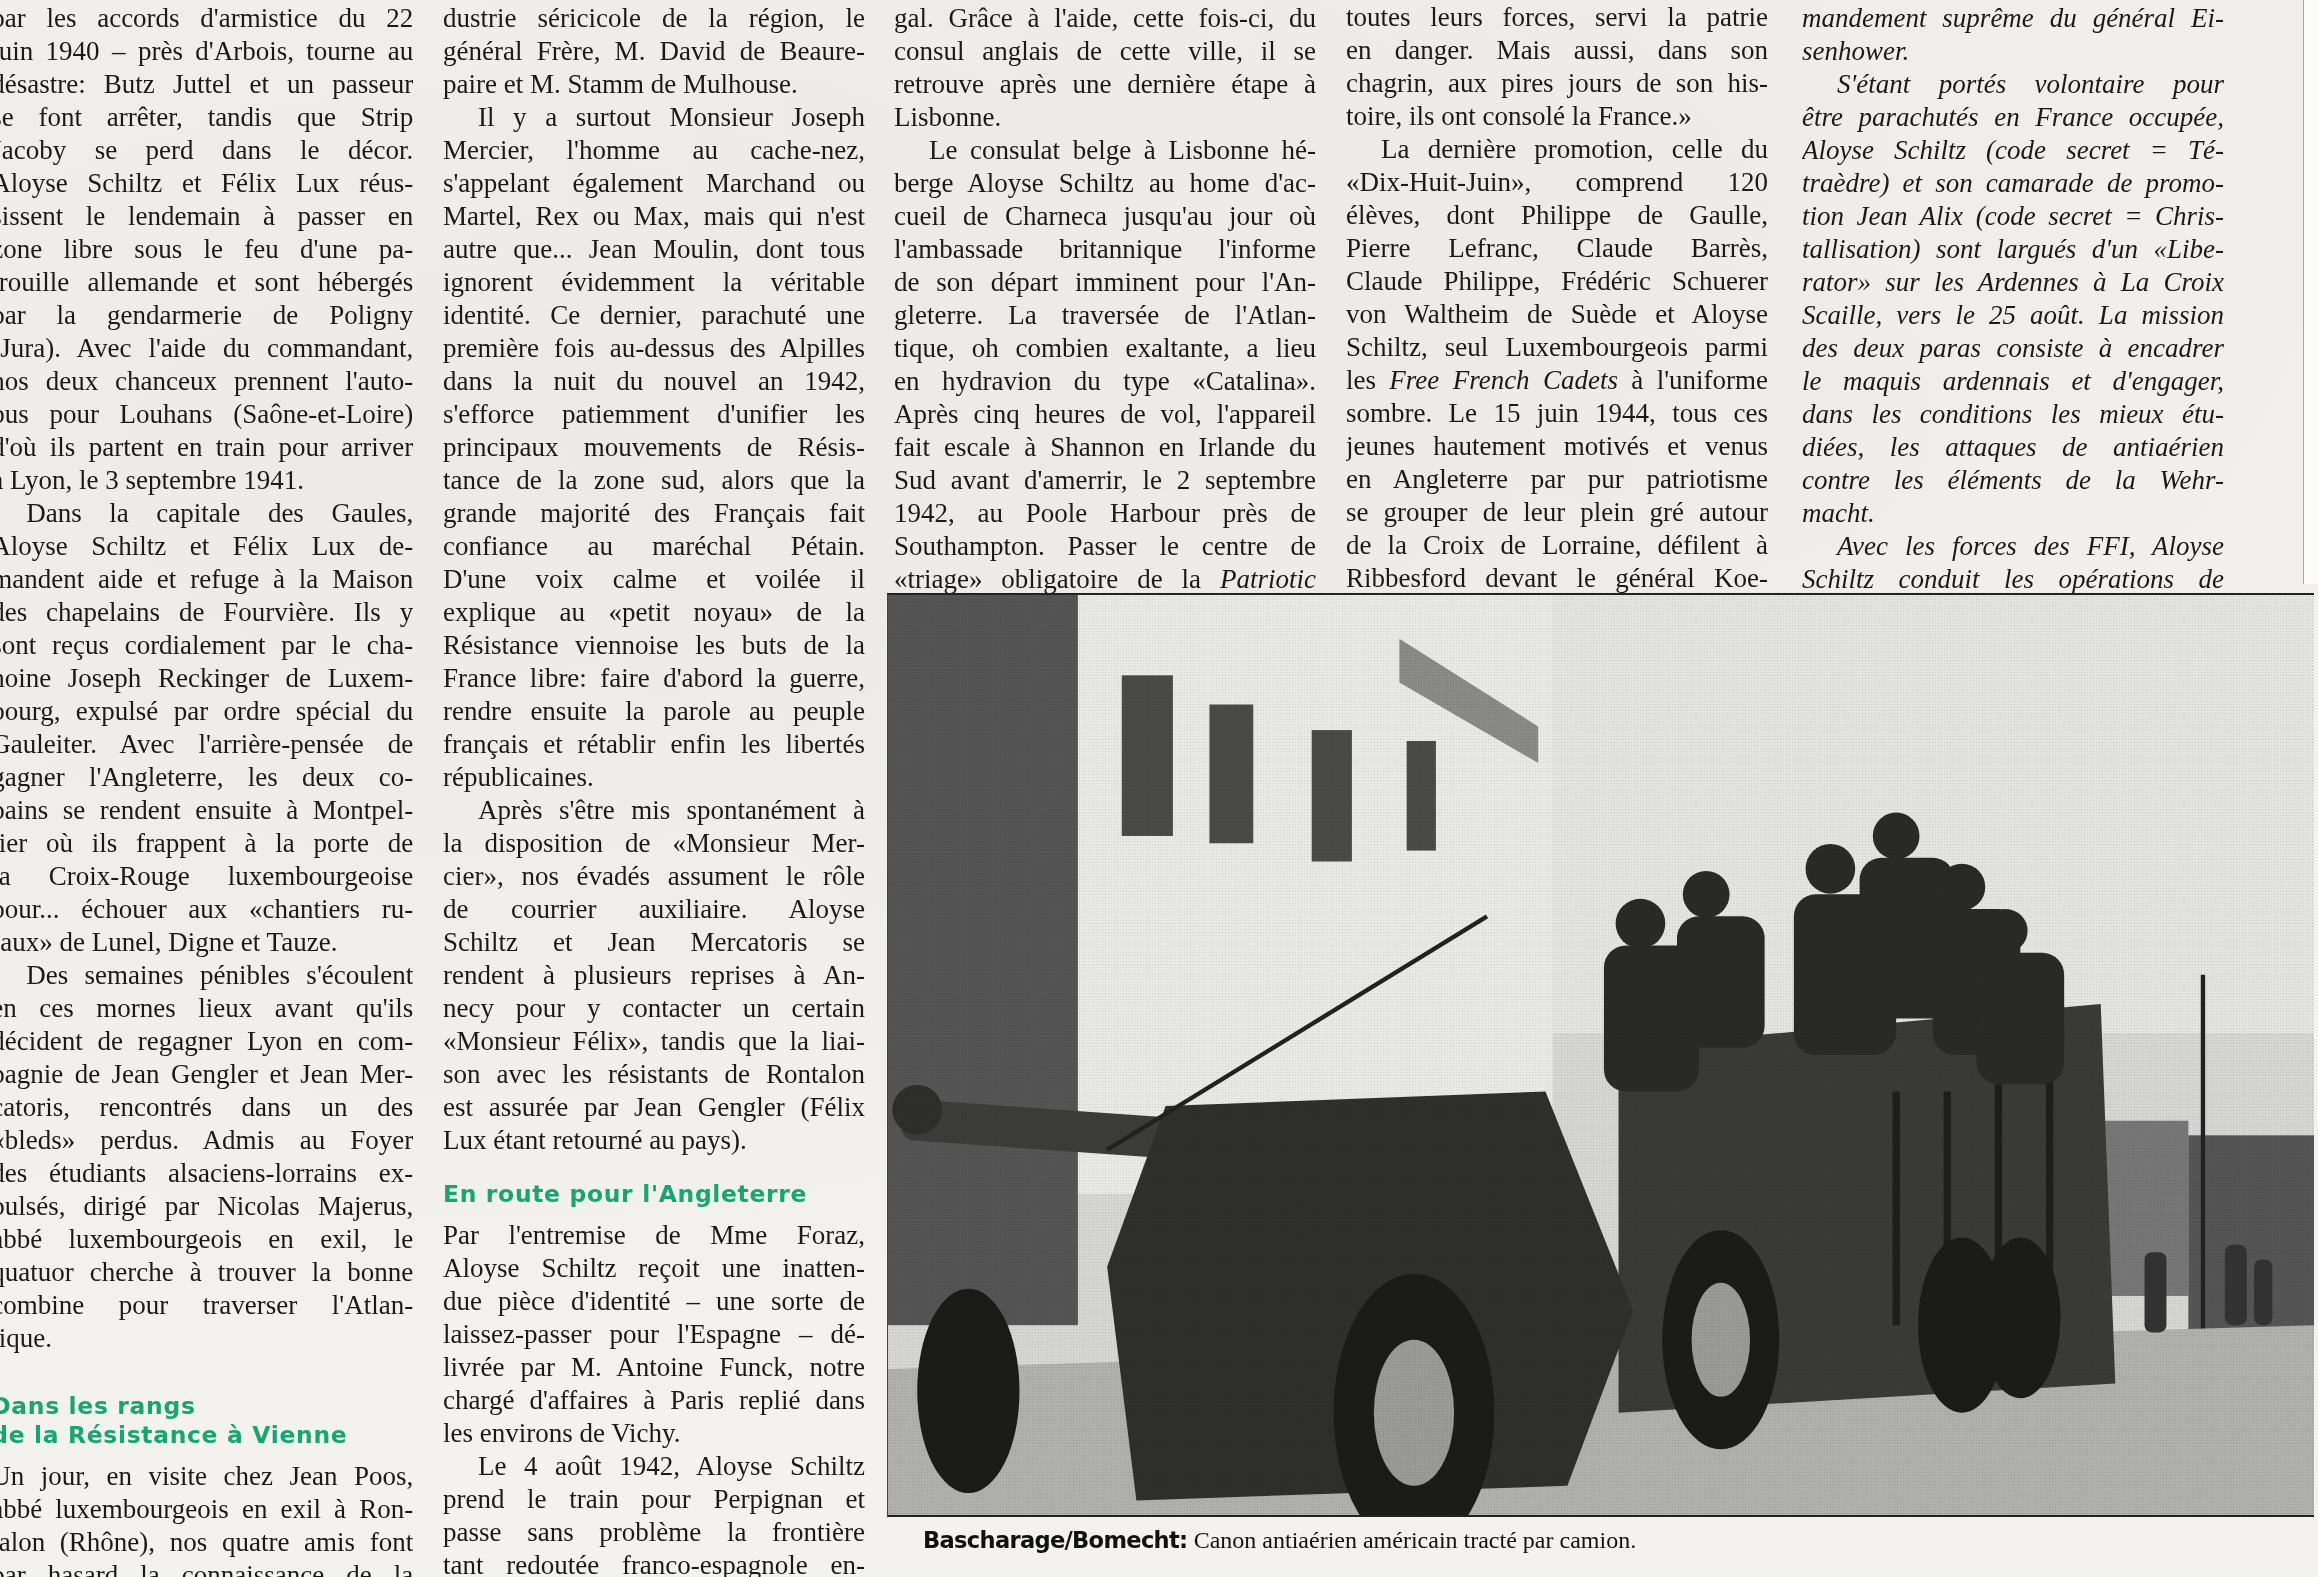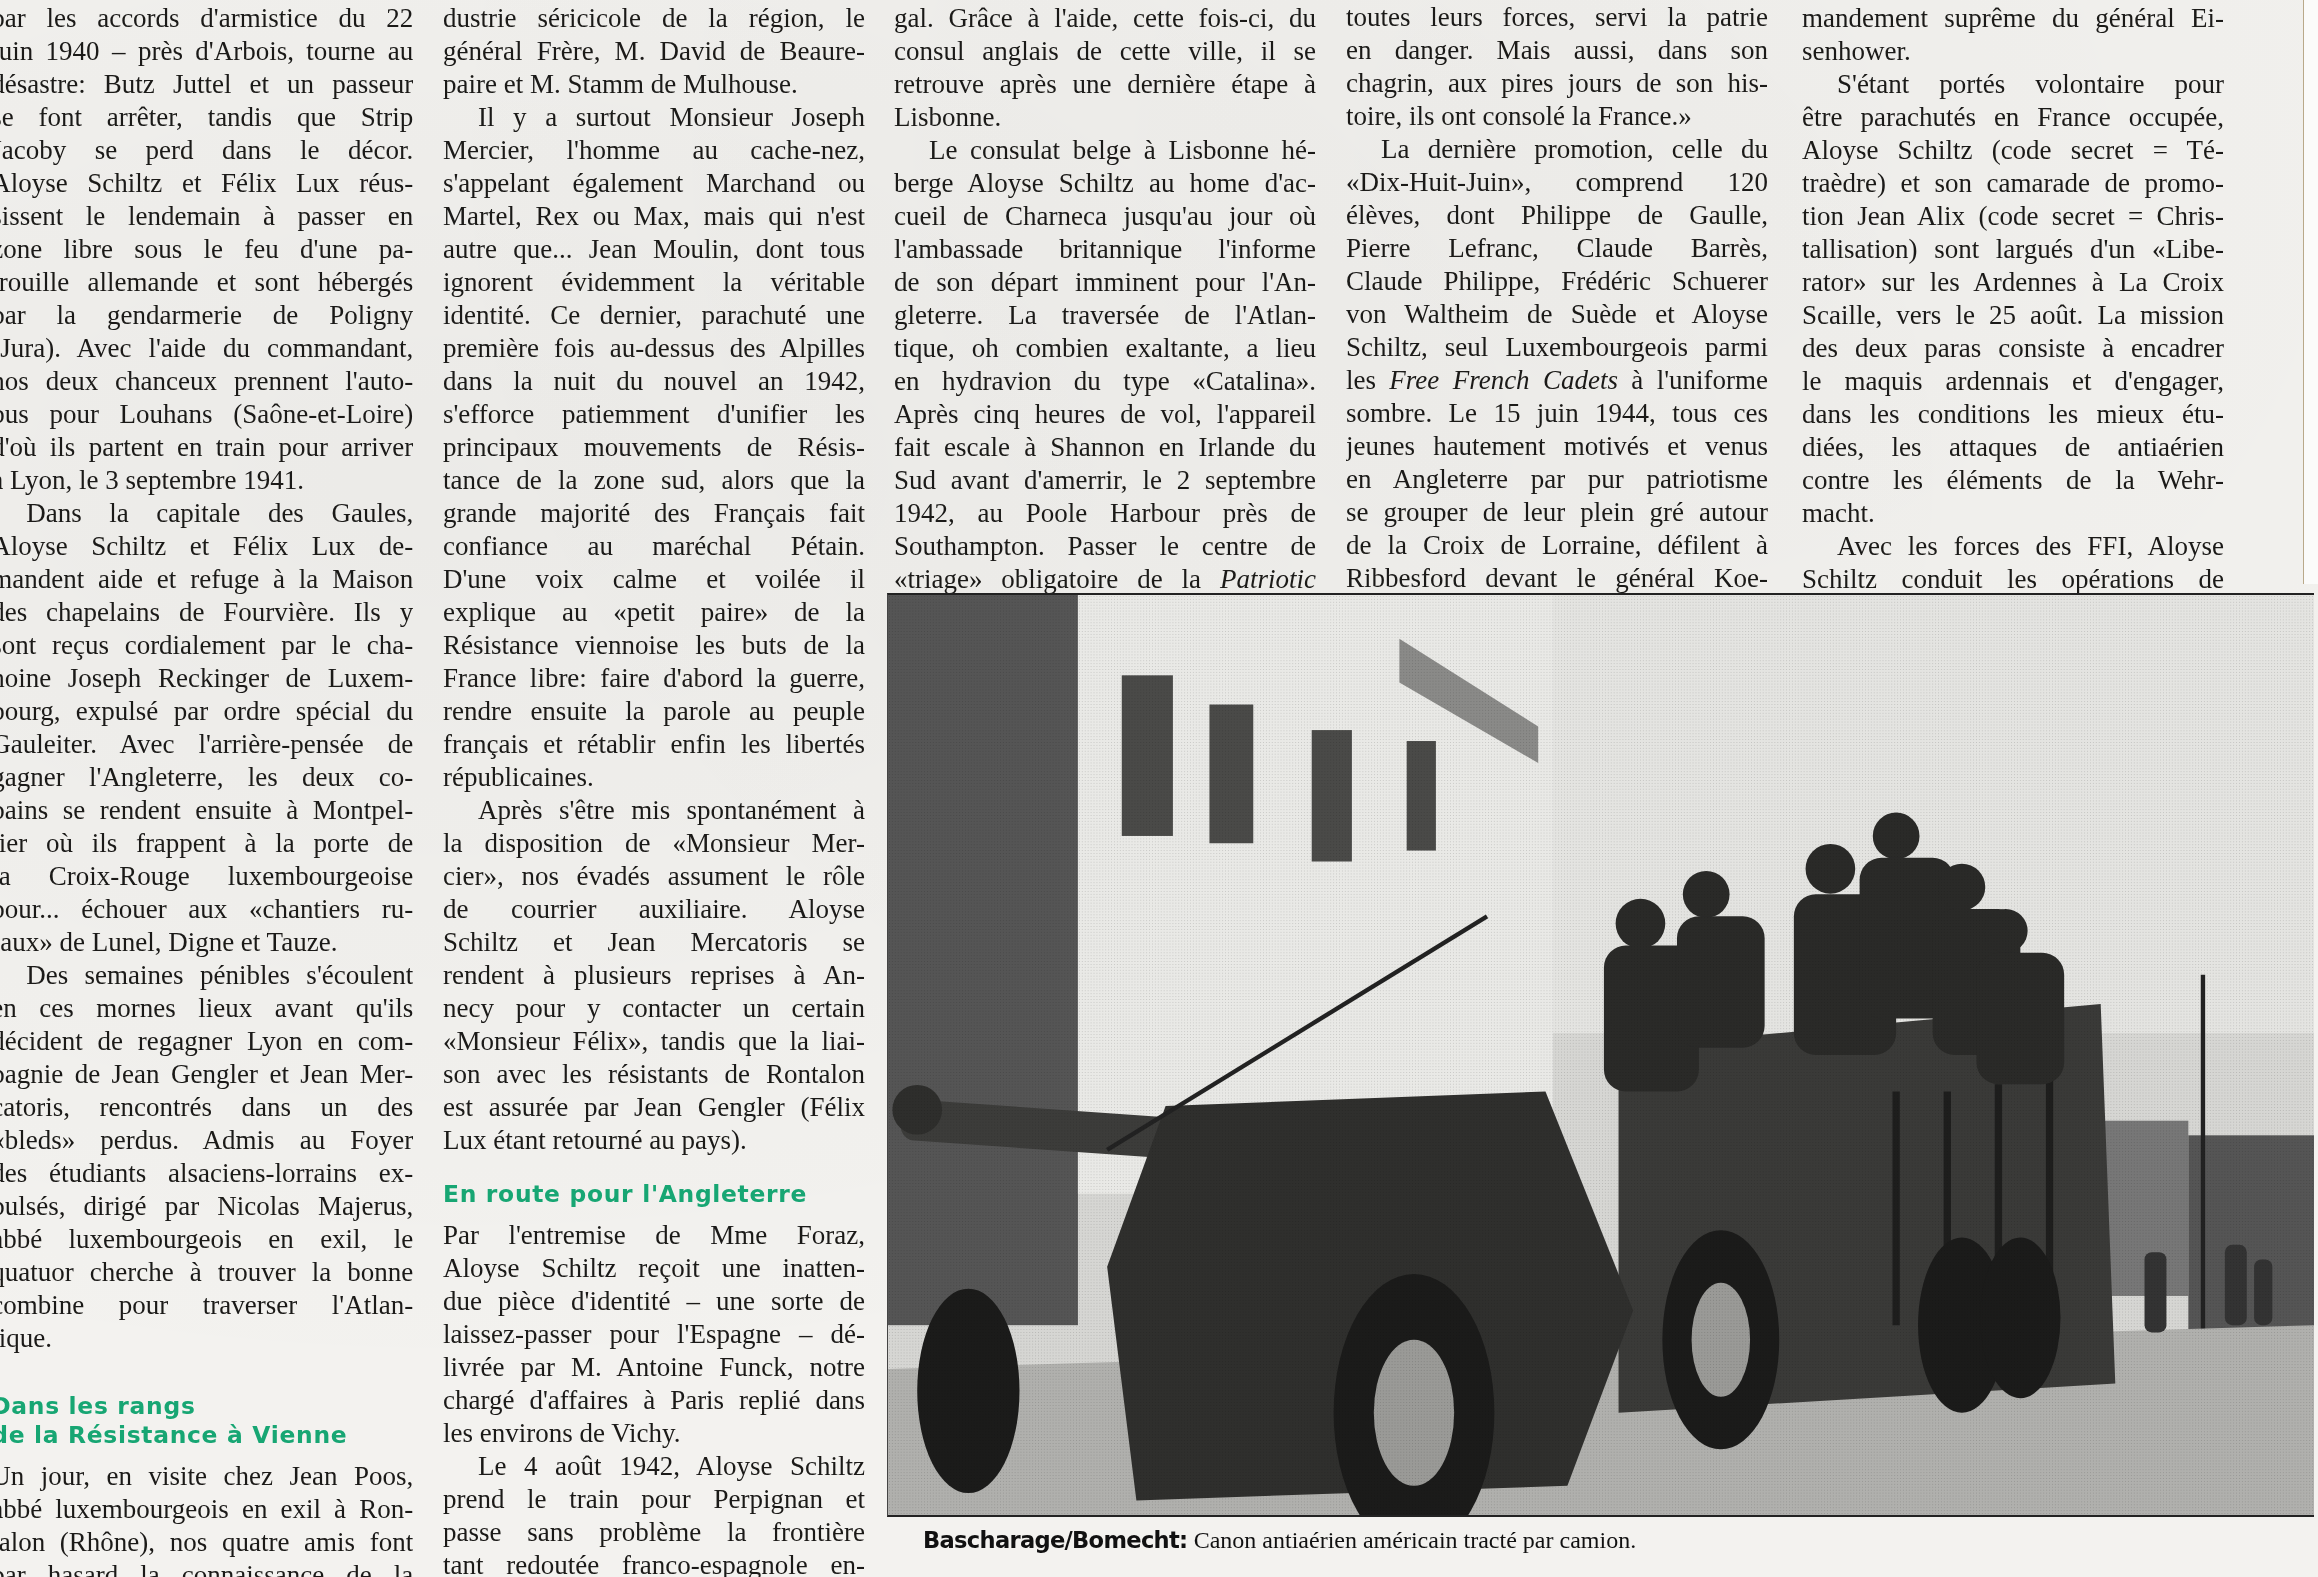--- a/index.html
+++ b/index.html
@@ -25,21 +25,21 @@
   .line.last { text-align-last: left; }
   .line.ind { padding-left: 35px; }
   .heading {
     color: #17a673; font-family: "DejaVu Sans", sans-serif; font-weight: bold;
     font-size: 23.4px; line-height: 29px; letter-spacing: 0.7px;
   }
   #col1 { left: -8.8px; width: 422px; top: 1.5px; }
   #col2 { left: 443px; width: 422px; top: 1.5px; }
   #col3 { left: 894px; width: 422px; top: 1.5px; }
   #col4 { left: 1346px; width: 422px; top: 1px; }
-  #col5 { left: 1802px; width: 422px; top: 1.5px; }
+  #col5 { left: 1802px; width: 422px; top: 1.5px; font-style: italic; }
   .photo {
     position: absolute; left: 887px; top: 593px; width: 1426px; height: 920px;
     border-top: 2.2px solid #222; border-left: 1.5px solid #444; border-bottom: 2.2px solid #222;
     overflow: hidden;
     background: linear-gradient(180deg, #cfcfcd 0%, #bdbdbb 50%, #a9a9a7 100%);
   }
   .photo svg { width: 100%; height: 100%; display: block; }
   .caption {
     position: absolute; left: 891px; top: 1527px; font-size: 22.6px;
     font-family: "Liberation Sans", "DejaVu Sans", sans-serif; color: #111;
@@ -124,21 +124,21 @@
         <span class="line">ignorent évidemment la véritable</span>
         <span class="line">identité. Ce dernier, parachuté une</span>
         <span class="line">première fois au-dessus des Alpilles</span>
         <span class="line">dans la nuit du nouvel an 1942,</span>
         <span class="line">s'efforce patiemment d'unifier les</span>
         <span class="line">principaux mouvements de Résis-</span>
         <span class="line">tance de la zone sud, alors que la</span>
         <span class="line">grande majorité des Français fait</span>
         <span class="line">confiance au maréchal Pétain.</span>
         <span class="line">D'une voix calme et voilée il</span>
-        <span class="line">explique au «petit paire» de la</span>
+        <span class="line">explique au «petit noyau» de la</span>
         <span class="line">Résistance viennoise les buts de la</span>
         <span class="line">France libre: faire d'abord la guerre,</span>
         <span class="line">rendre ensuite la parole au peuple</span>
         <span class="line">français et rétablir enfin les libertés</span>
         <span class="line last">républicaines.</span>
         <span class="line ind">Après s'être mis spontanément à</span>
         <span class="line">la disposition de «Monsieur Mer-</span>
         <span class="line">cier», nos évadés assument le rôle</span>
         <span class="line">de courrier auxiliaire. Aloyse</span>
         <span class="line">Schiltz et Jean Mercatoris se</span>

